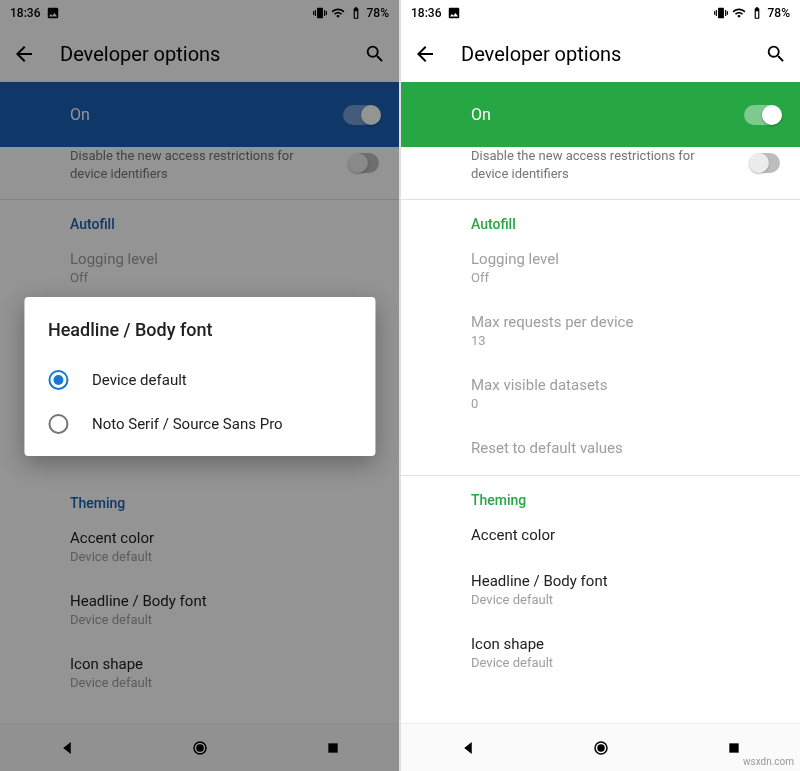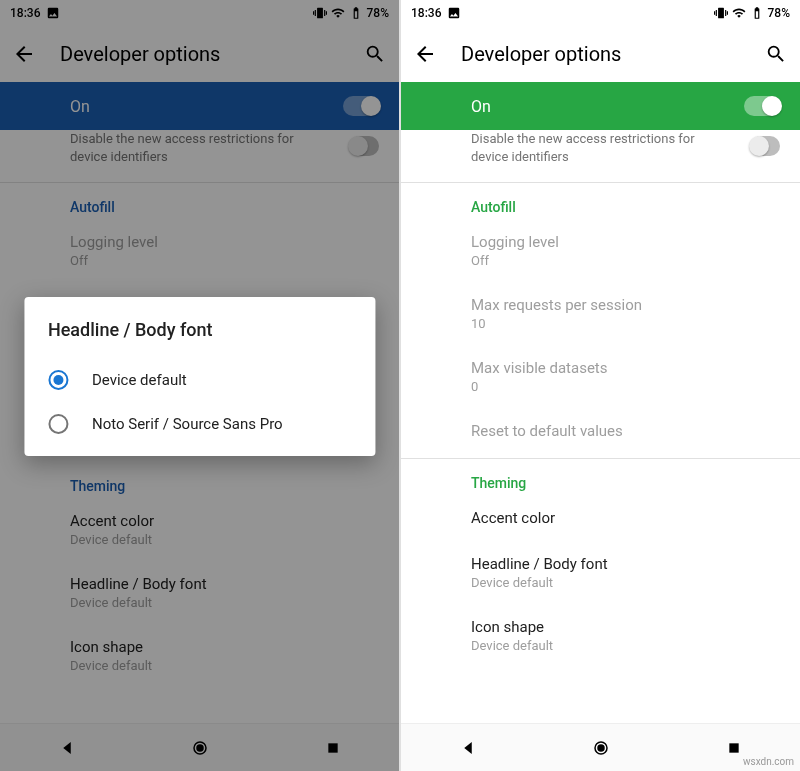--- a/index.html
+++ b/index.html
@@ -52,21 +52,21 @@
   .icon-btn {
     width: 28px;
     height: 28px;
     display: flex;
     align-items: center;
     justify-content: center;
     cursor: pointer;
   }
   
   .on-banner {
-    height: 48px;
+    height: 65px;
     display: flex;
     align-items: center;
     padding: 0 20px 0 70px;
     color: #fff;
     font-size: 16px;
     justify-content: space-between;
   }
   .on-blue { background: #1a5fb4; }
   .on-green { background: #27a644; }
   .switch {
@@ -393,22 +393,22 @@
         </div>
     </div>
     <div class="divider"></div>
 
     <div class="section-header green-accent">Autofill</div>
     <div class="setting-row disabled">
       <div class="primary">Logging level</div>
       <div class="secondary">Off</div>
     </div>
     <div class="setting-row disabled">
-      <div class="primary">Max requests per session</div>
-      <div class="secondary">10</div>
+      <div class="primary">Max requests per device</div>
+      <div class="secondary">13</div>
     </div>
     <div class="setting-row disabled">
       <div class="primary">Max visible datasets</div>
       <div class="secondary">0</div>
     </div>
     <div class="setting-row disabled">
       <div class="primary">Reset to default values</div>
     </div>
     <div class="divider"></div>
 

